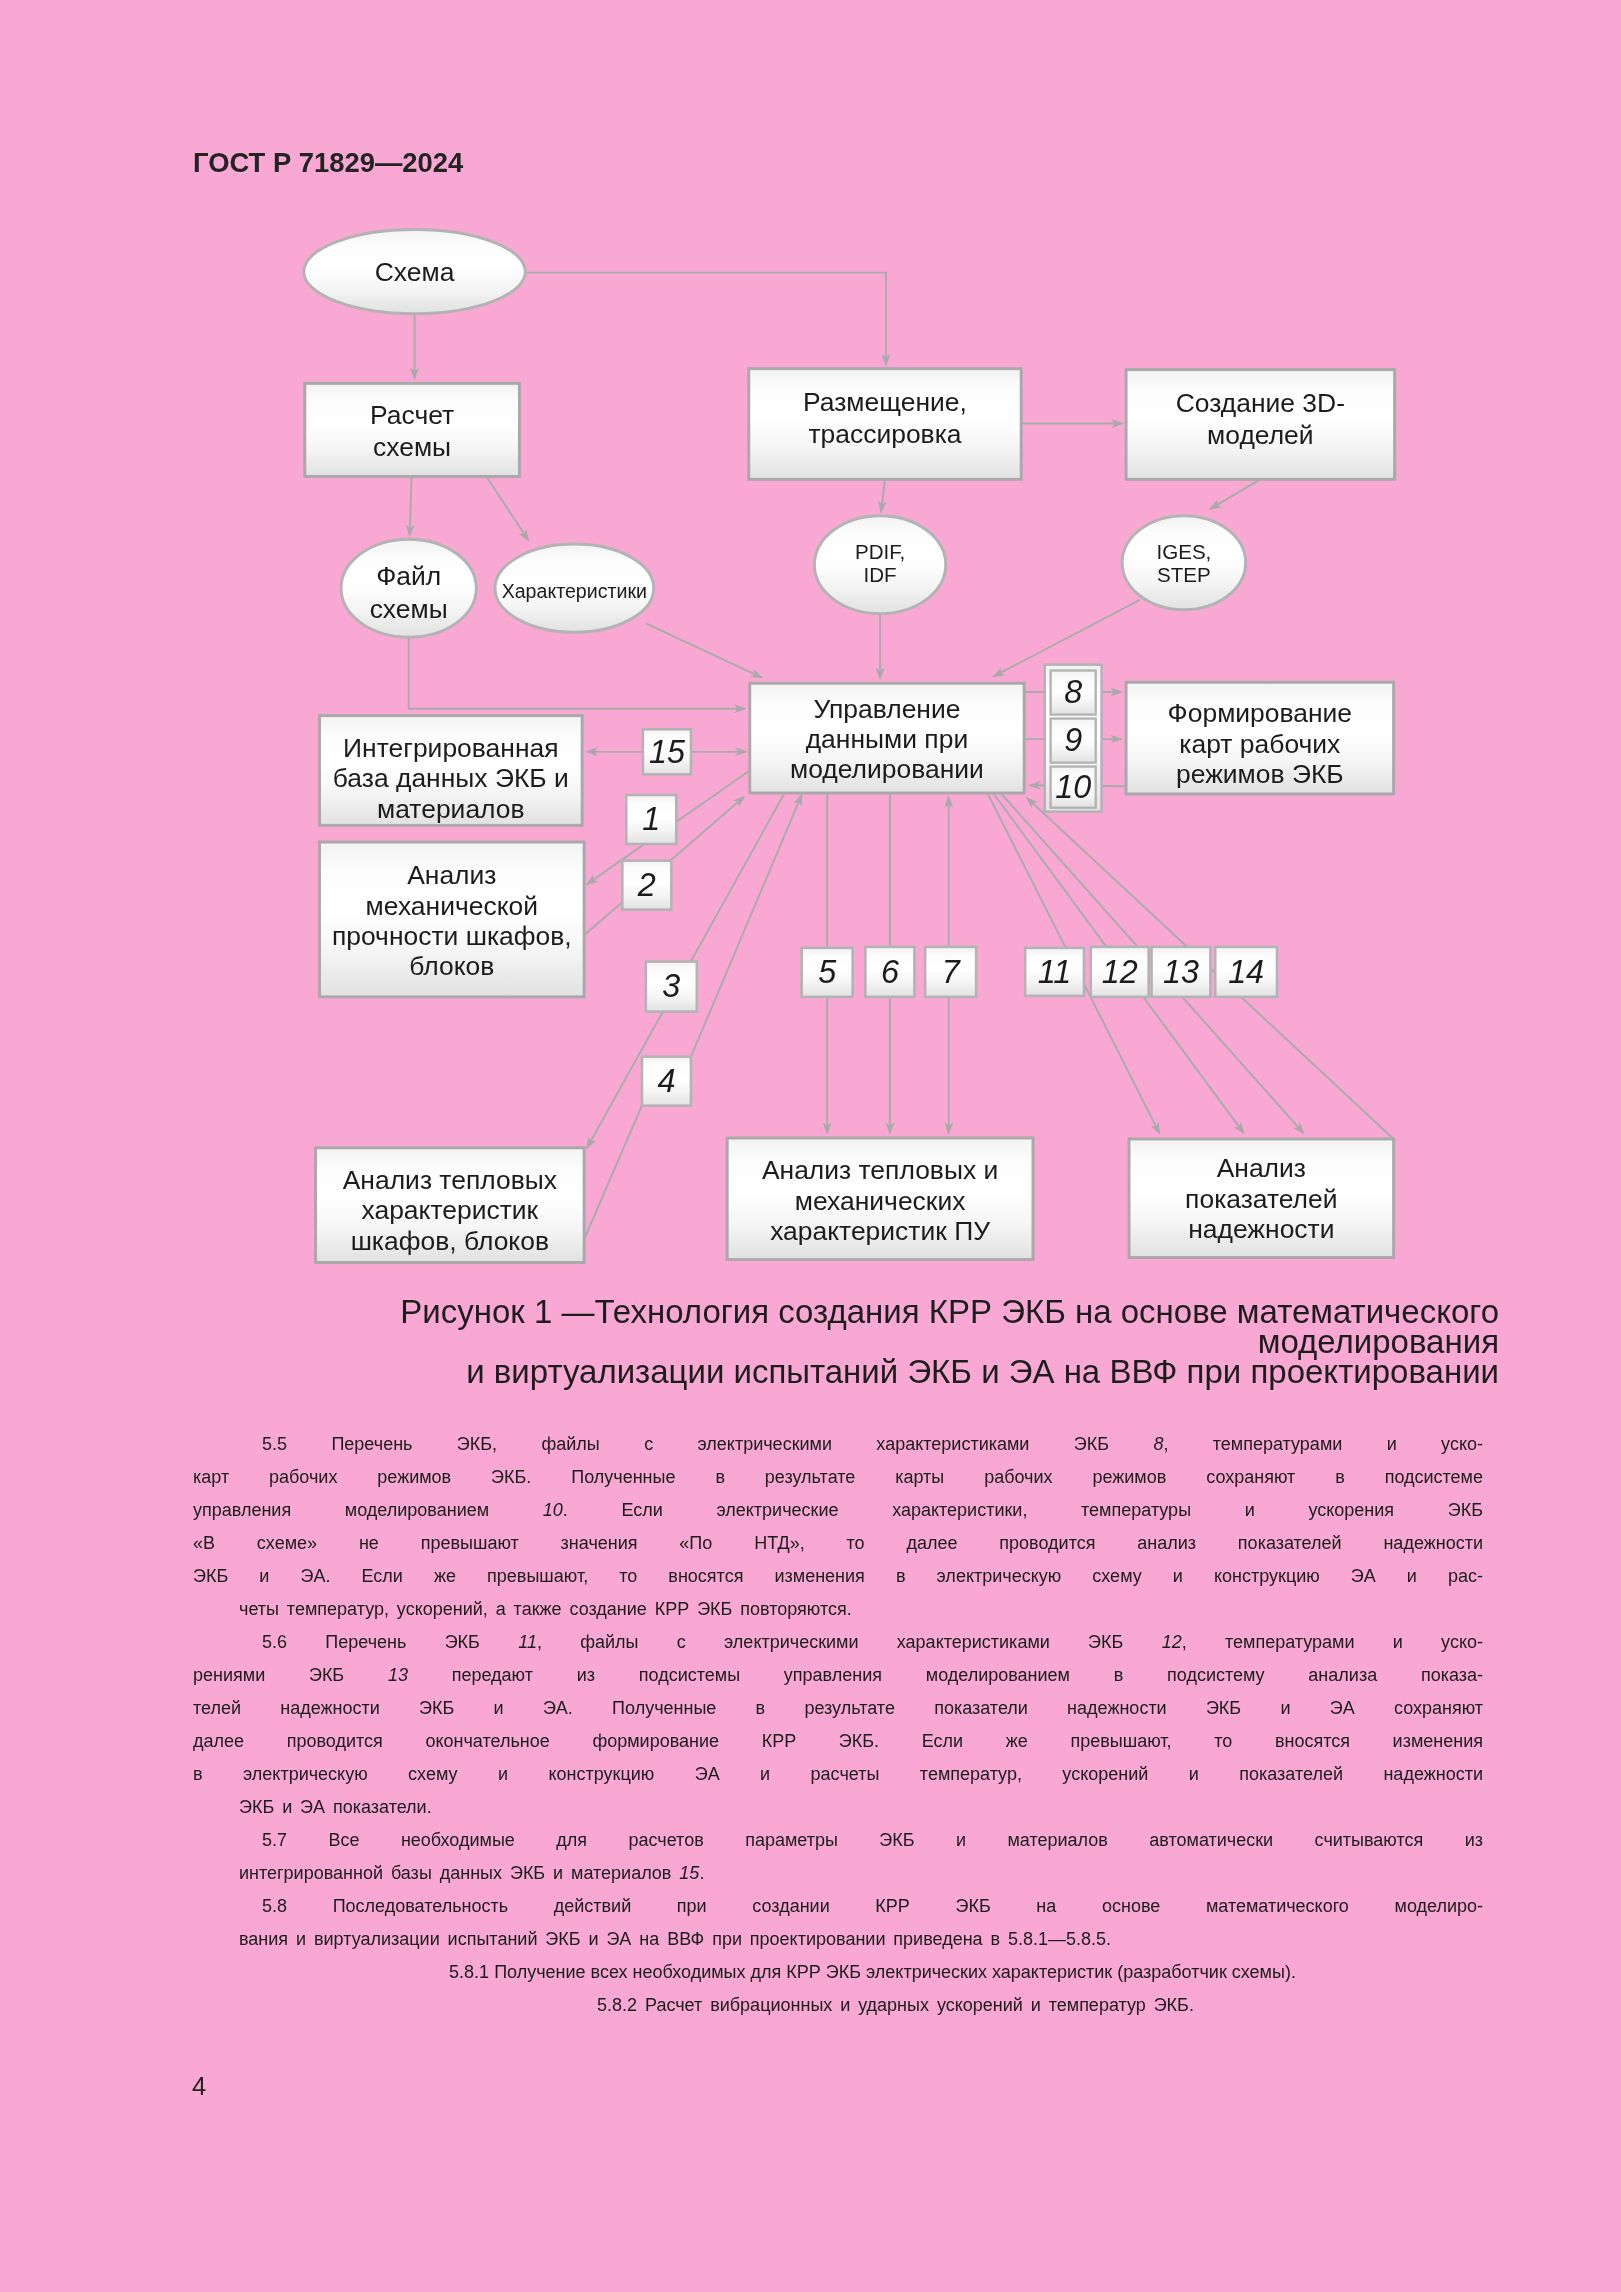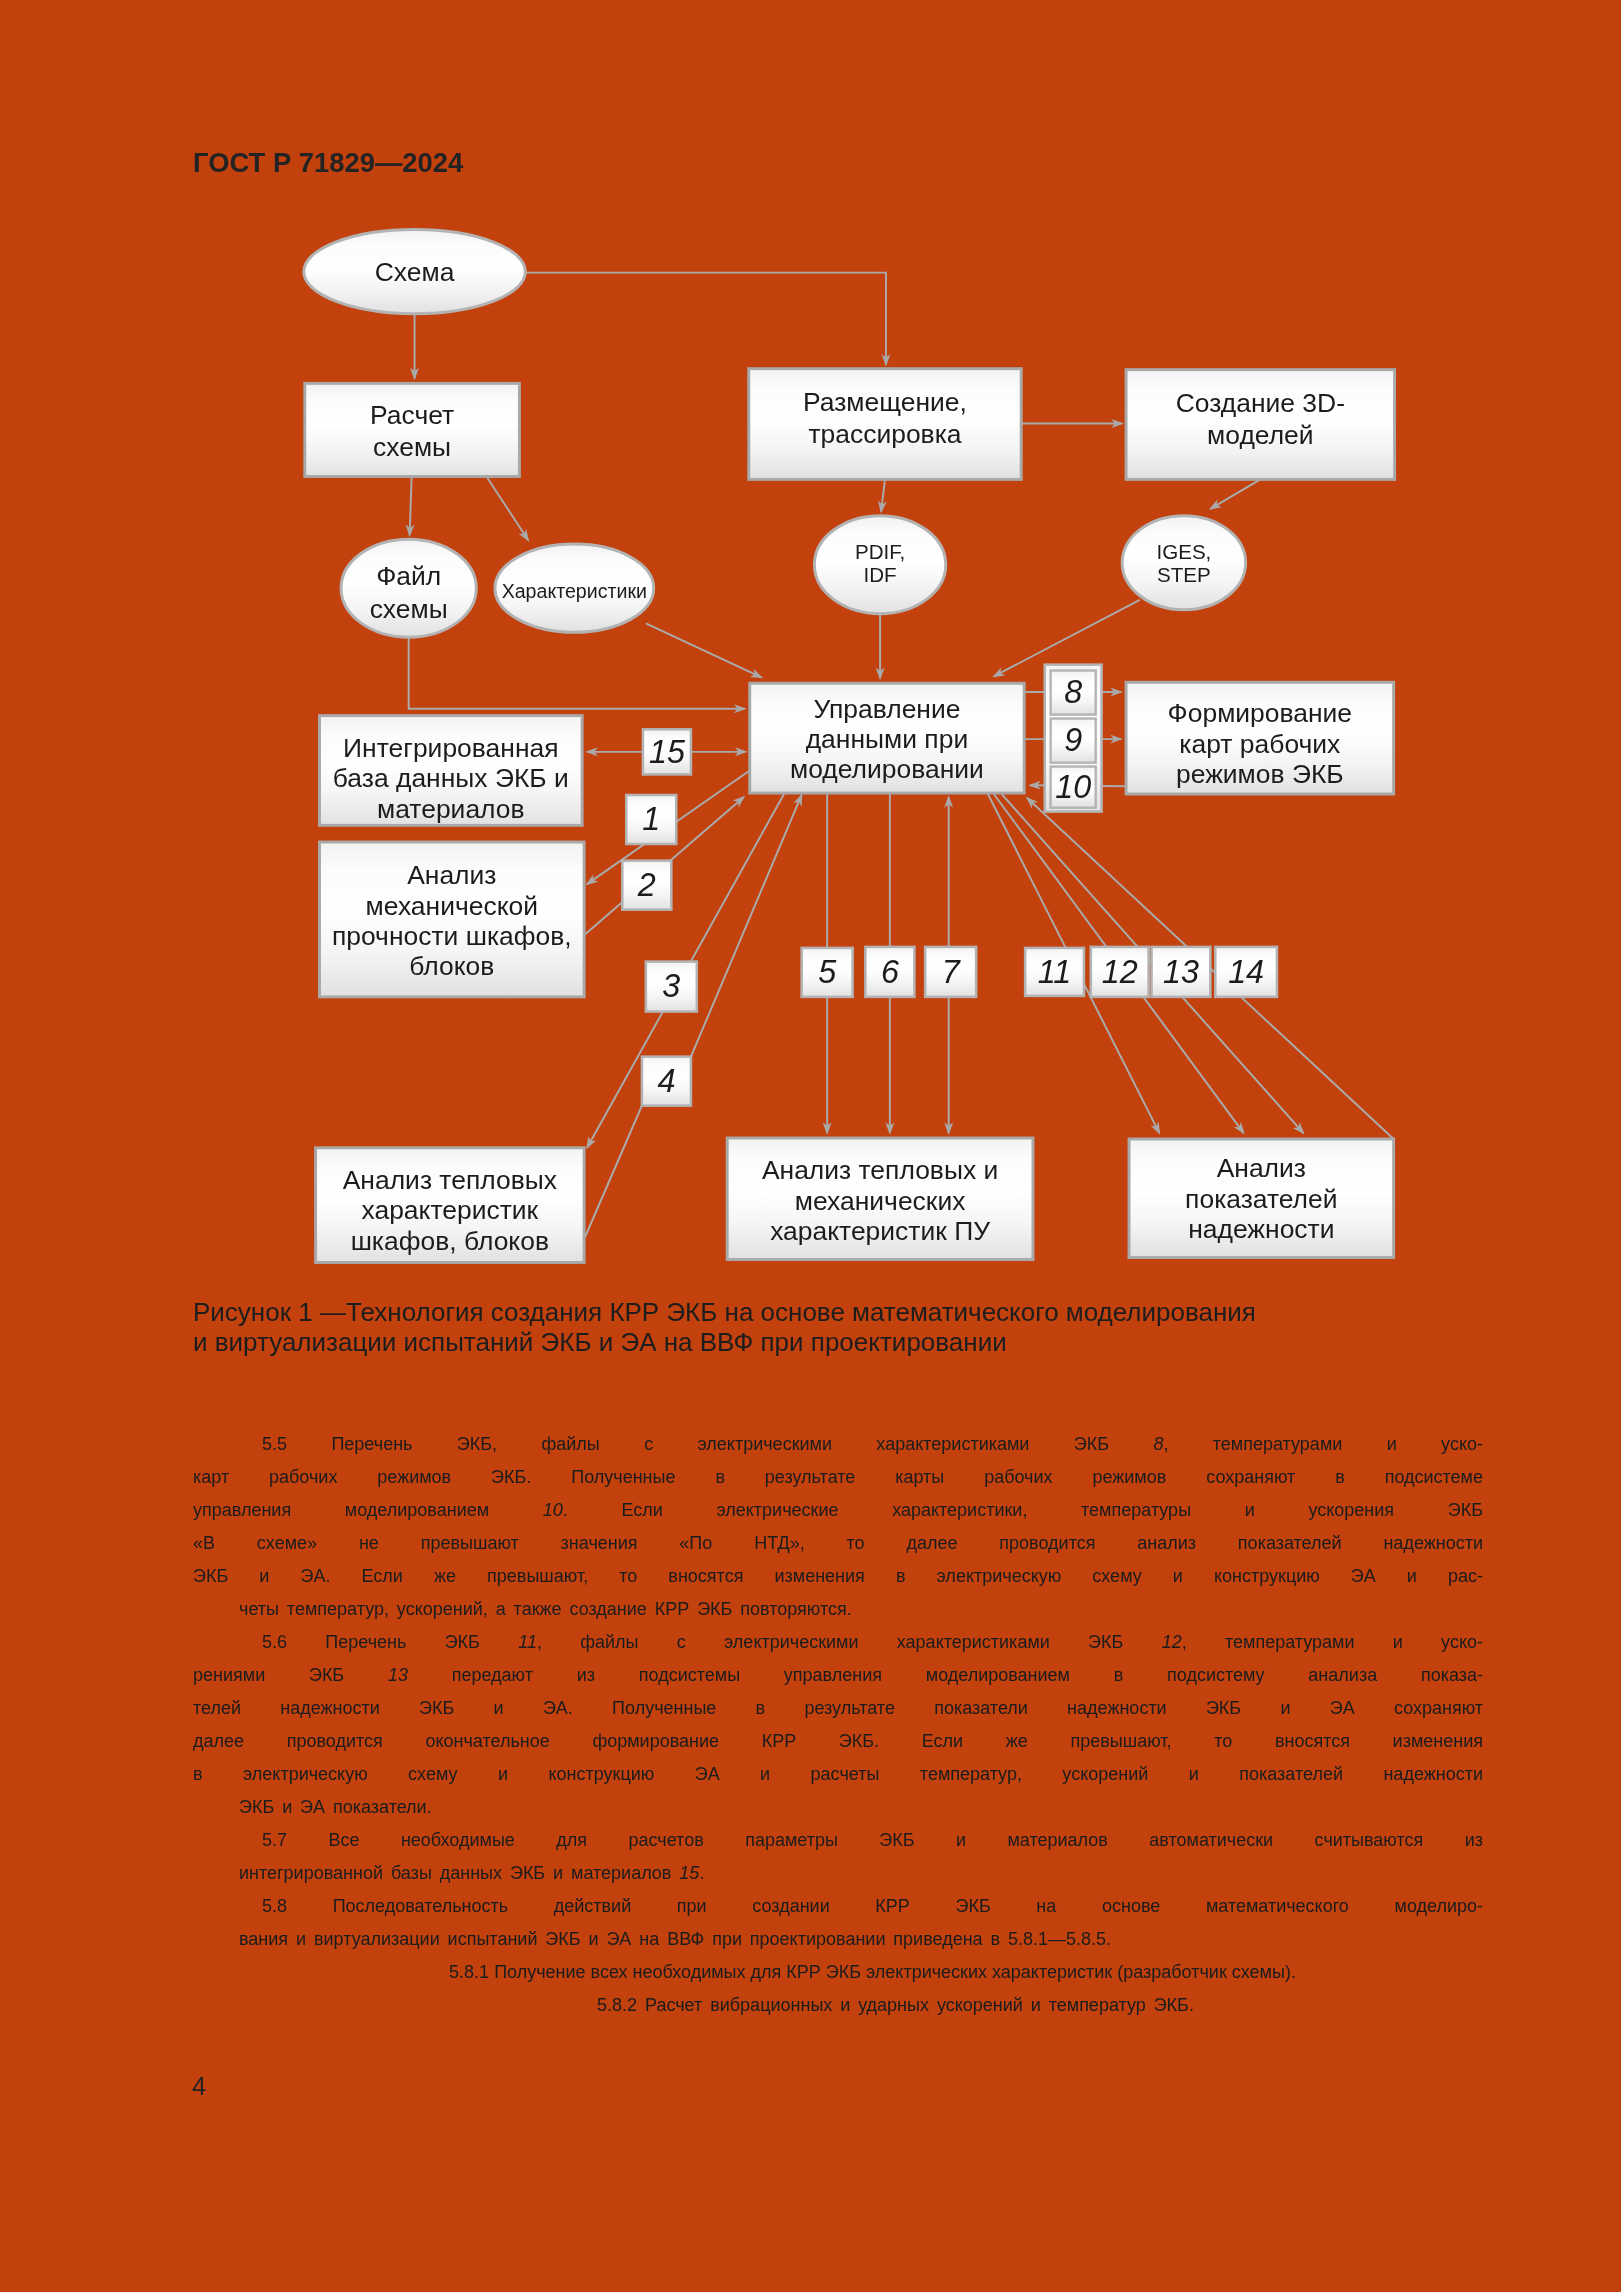--- a/index.html
+++ b/index.html
@@ -1,19 +1,19 @@
 <!DOCTYPE html>
 <html><head>
 <meta charset="utf-8">
 <style>
 html,body{margin:0;padding:0;background:#fff;}
-#page{position:relative;width:1621px;height:2293px;background:#c2410c;overflow:hidden;font-family:"Liberation Sans",sans-serif;}
+#page{position:relative;width:1621px;height:2293px;background:#f9a8d4;overflow:hidden;font-family:"Liberation Sans",sans-serif;}
 .hdr{position:absolute;left:193px;top:147px;font-size:27.4px;font-weight:bold;color:#232323;}
 .diag{position:absolute;left:0;top:0;}
-.cap{position:absolute;left:193px;top:1297px;width:1306px;text-align:left;font-size:26px;line-height:30px;color:#1d1d1d;}
+.cap{position:absolute;left:193px;top:1297px;width:1306px;text-align:right;font-size:33px;line-height:30px;color:#1d1d1d;}
 .bodytxt{position:absolute;left:193px;top:1428px;width:1290px;font-size:18px;line-height:33px;color:#1c1c1c;}
 .bodytxt div{height:33px;white-space:nowrap;}
 .j{text-align:justify;text-align-last:justify;white-space:normal !important;}
 .ind{text-indent:69px;text-align:center;}
 .ws{word-spacing:2.9px;margin-left:46px;}
 .pn{position:absolute;left:192px;top:2072px;font-size:25.5px;color:#232323;}
 </style>
 </head>
 <body>
 <div id="page">

